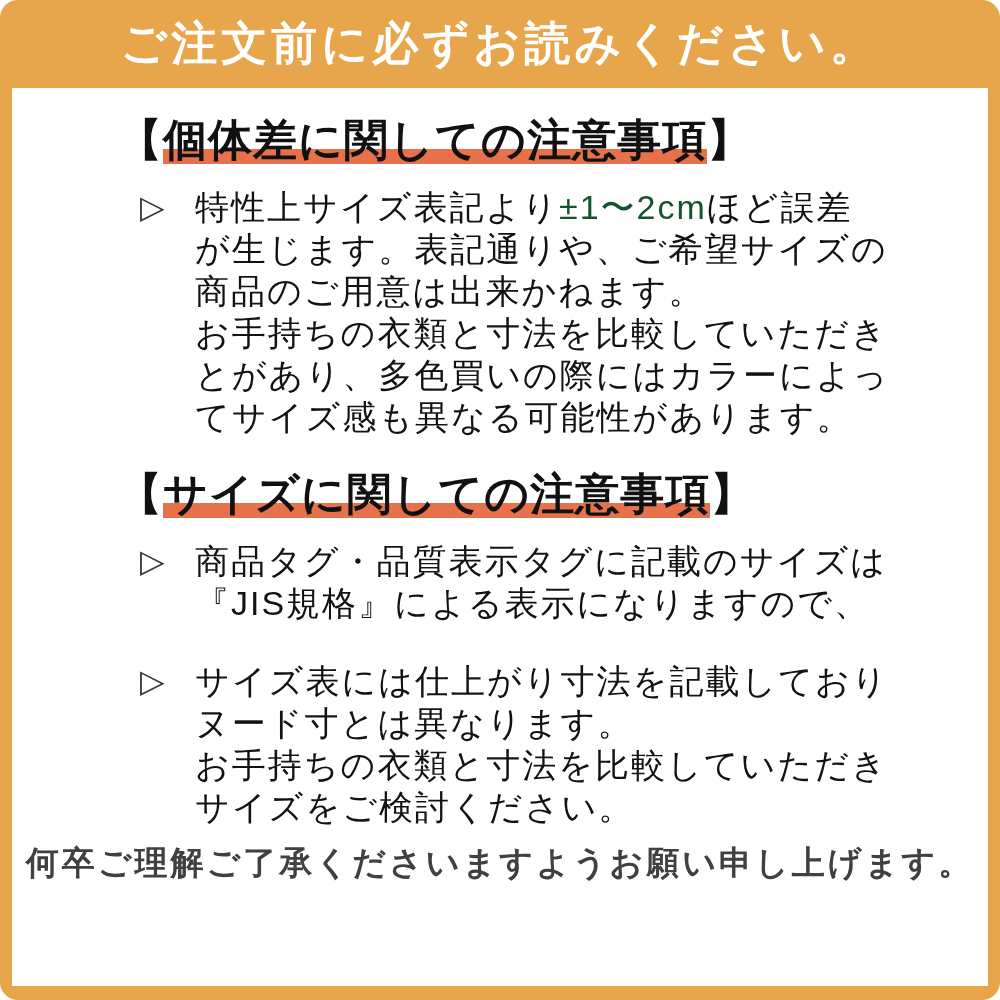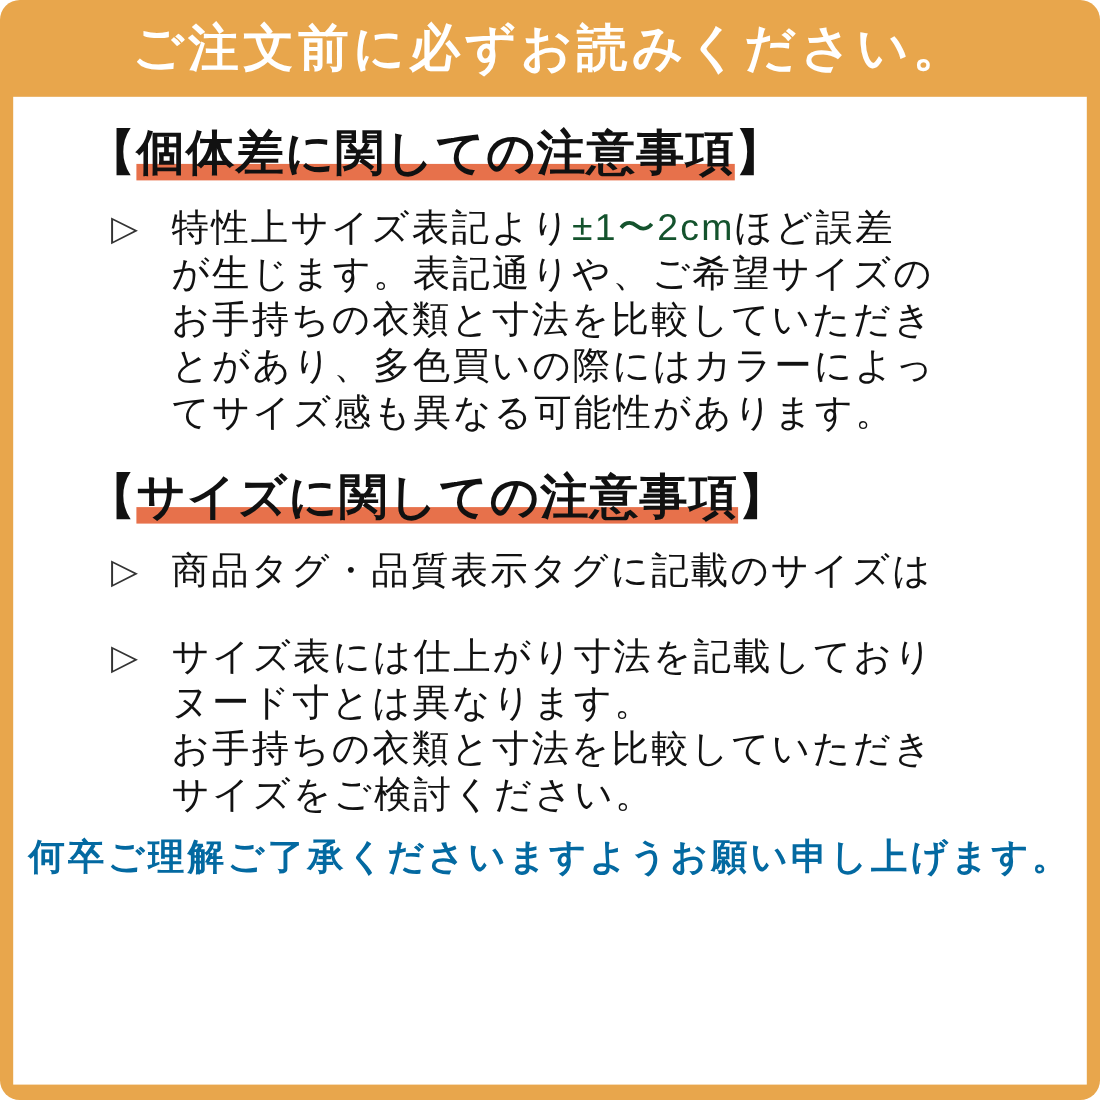--- a/index.html
+++ b/index.html
@@ -23,21 +23,21 @@
     font-weight:700;
     letter-spacing:4px;
     white-space:nowrap;
   }
   .panel {
     position:absolute;
     left:12px; right:12px; top:88px; bottom:14px;
     background:#ffffff;
     z-index:0;
   }
-  .section { padding-left:67px; padding-right:20px; }
+  .section { padding-left:106px; padding-right:20px; }
   .sec-heading {
     font-size:44px;
     line-height:56px;
     font-weight:700;
     letter-spacing:1px;
     color:#111;
     white-space:nowrap;
   }
   .sec-heading .hl {
     background-image:linear-gradient(#E7714B,#E7714B);
@@ -69,21 +69,21 @@
   }
   .line { white-space:nowrap; }
   .red { color:#14532d; }
   .footer-note {
     margin-top:14px;
     text-align:center;
     font-size:33px;
     line-height:42px;
     font-weight:700;
     letter-spacing:3px;
-    color:#0369a1;
+    color:#404040;
     white-space:nowrap;
   }
 </style>
 </head>
 <body>
 
 <div class="page">
 
   <header class="banner">
     <div class="banner-title">ご注文前に必ずお読みください。</div>
@@ -92,34 +92,36 @@
   <div class="panel">
 
     <section class="section">
       <h2 class="sec-heading mt-h1"><span class="bracket">【</span><span class="hl">個体差に関しての注意事項</span><span class="bracket">】</span></h2>
 
       <div class="bullet-row">
         <span class="marker">▷</span>
         <div class="lines">
           <div class="line"><span>特性上サイズ表記より</span><span class="red">±1〜2cm</span><span>ほど誤差</span></div>
           <div class="line">が生じます。表記通りや、ご希望サイズの</div>
+          <div class="line">商品のご用意は出来かねます。</div>
           <div class="line">お手持ちの衣類と寸法を比較していただき</div>
           <div class="line">とがあり、多色買いの際にはカラーによっ</div>
           <div class="line">てサイズ感も異なる可能性があります。</div>
         </div>
       </div>
     </section>
 
     <section class="section">
       <h2 class="sec-heading mt-h2"><span class="bracket">【</span><span class="hl">サイズに関しての注意事項</span><span class="bracket">】</span></h2>
 
       <div class="bullet-row">
         <span class="marker">▷</span>
         <div class="lines">
           <div class="line">商品タグ・品質表示タグに記載のサイズは</div>
+          <div class="line">『JIS規格』による表示になりますので、</div>
         </div>
       </div>
 
       <div class="bullet-row gap-top">
         <span class="marker">▷</span>
         <div class="lines">
           <div class="line">サイズ表には仕上がり寸法を記載しており</div>
           <div class="line">ヌード寸とは異なります。</div>
           <div class="line">お手持ちの衣類と寸法を比較していただき</div>
           <div class="line">サイズをご検討ください。</div>

